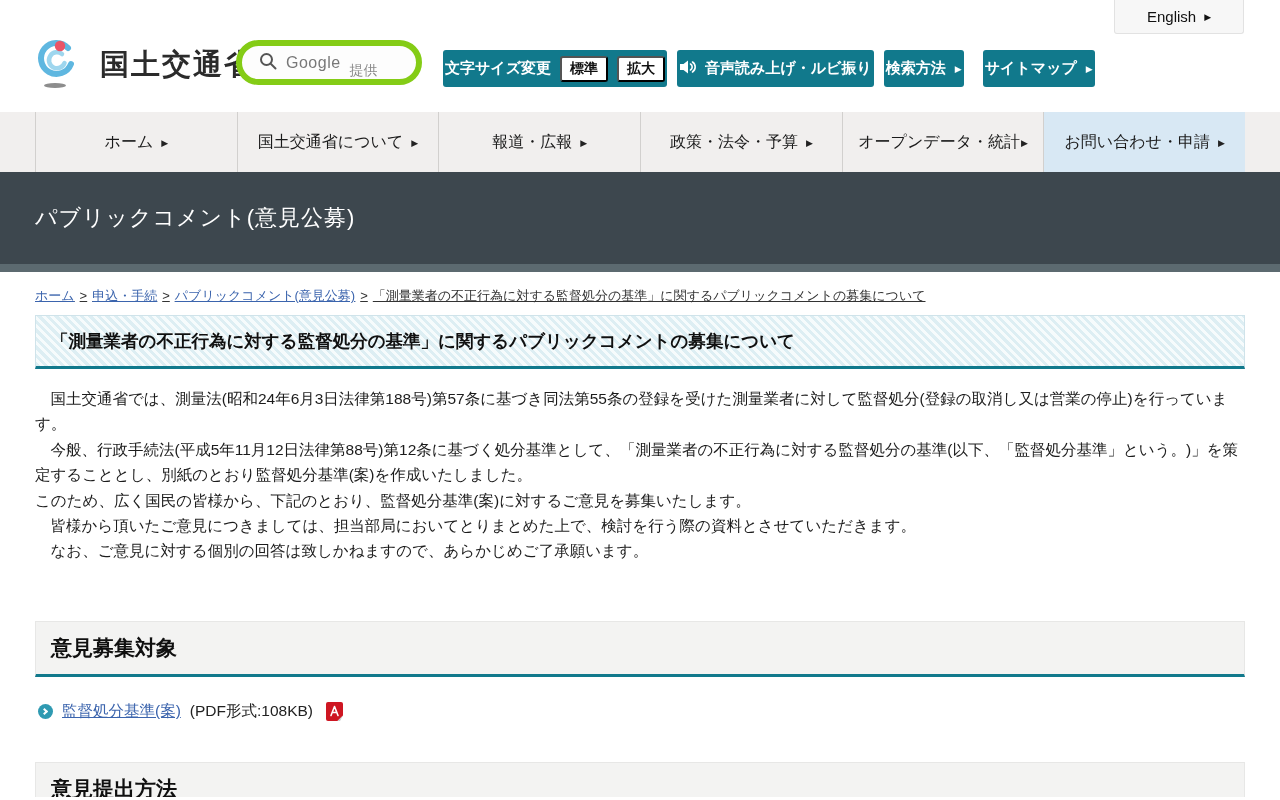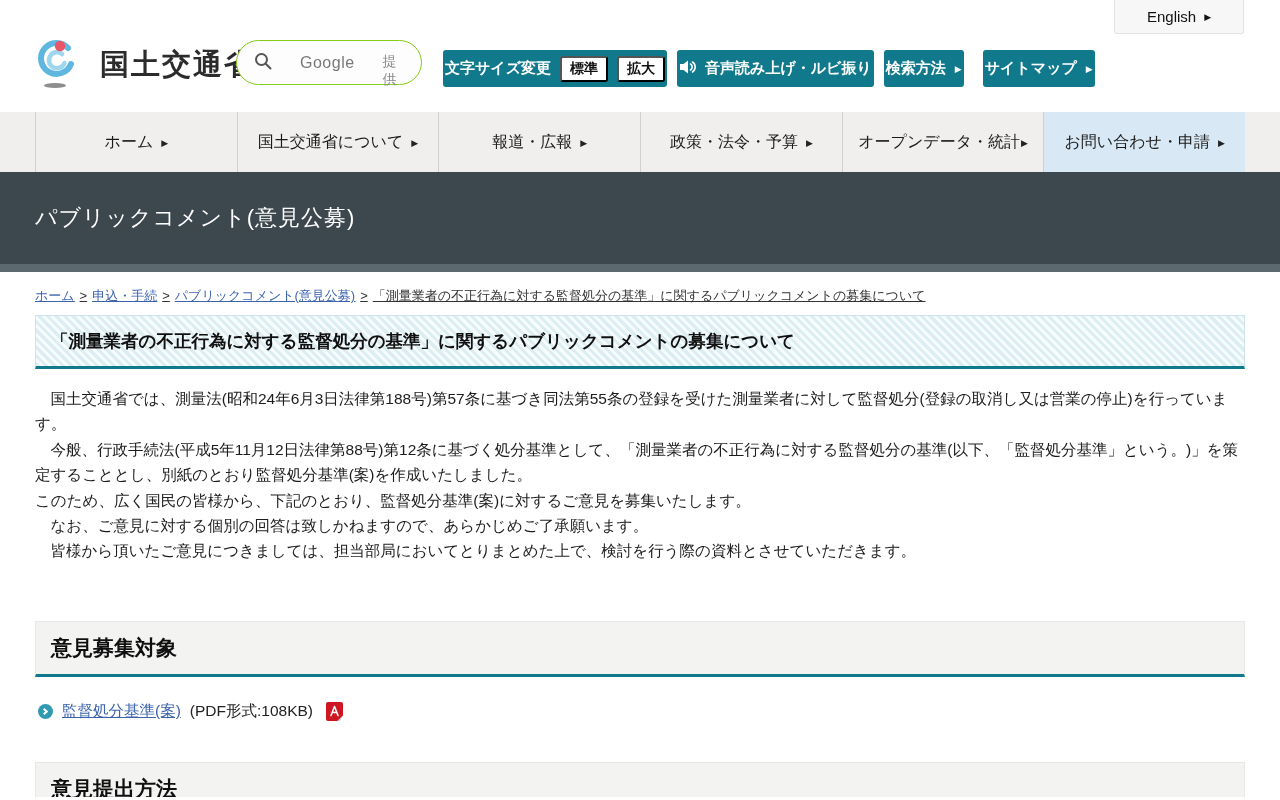--- a/index.html
+++ b/index.html
@@ -13,22 +13,22 @@
   .english-btn { position:absolute; right:36px; top:0; width:130px; height:34px;
     background:#f7f7f7; border:1px solid #e2e2e2; border-top:none; border-radius:0 0 3px 3px;
     font-size:15px; color:#111; display:flex; align-items:center; justify-content:center; gap:8px; cursor:pointer;
     font-family:inherit; }
   .arrow-sm { font-size:9px; line-height:1; position:relative; top:1px; }
 
   .logo { position:absolute; left:35px; top:37px; display:flex; align-items:center; gap:21px; cursor:pointer; }
   .logo-text { font-size:29px; font-weight:bold; color:#2b2b2b; letter-spacing:2px; }
 
   .search-pill { position:absolute; left:236px; top:40px; width:186px; height:45px;
-    border:1px solid #84cc16; border-radius:23px; background:#fdfdfd;
-    display:flex; align-items:center; gap:28px; padding:0 17px; cursor:text; }
+    border:6px solid #84cc16; border-radius:23px; background:#fdfdfd;
+    display:flex; align-items:center; gap:9px; padding:0 17px; cursor:text; }
   .search-engine { color:#787878; font-size:16px; letter-spacing:.5px; }
   .search-provided { color:#8a8a8a; font-size:14px; margin-top:17px; }
 
   .toolbar { position:absolute; left:443px; top:50px; display:flex; align-items:center; gap:10px; }
   .tbtn { background:#11798c; color:#fff; border:none; border-radius:3px; height:37px;
     display:flex; align-items:center; gap:9px; padding:0 2px; font-weight:bold; font-size:15px;
     cursor:pointer; font-family:inherit; white-space:nowrap; }
   .chip { background:#fff; color:#111; border-radius:3px; padding:2px 8px; font-size:14px; font-weight:bold; }
   .tbtn .arrow-sm { color:#fff; }
   .btn-sitemap { margin-left:9px; }
@@ -176,22 +176,22 @@
     <a>ホーム</a><span class="crumb-sep">&gt;</span><a>申込・手続</a><span class="crumb-sep">&gt;</span><a>パブリックコメント(意見公募)</a><span class="crumb-sep">&gt;</span><span>「測量業者の不正行為に対する監督処分の基準」に関するパブリックコメントの募集について</span>
   </div>
 
   <main>
     <h1 class="article-title">「測量業者の不正行為に対する監督処分の基準」に関するパブリックコメントの募集について</h1>
 
     <div class="paragraphs">
       <p>　国土交通省では、測量法(昭和24年6月3日法律第188号)第57条に基づき同法第55条の登録を受けた測量業者に対して監督処分(登録の取消し又は営業の停止)を行っています。</p>
       <p>　今般、行政手続法(平成5年11月12日法律第88号)第12条に基づく処分基準として、「測量業者の不正行為に対する監督処分の基準(以下、「監督処分基準」という。)」を策定することとし、別紙のとおり監督処分基準(案)を作成いたしました。</p>
       <p>このため、広く国民の皆様から、下記のとおり、監督処分基準(案)に対するご意見を募集いたします。</p>
+      <p>　皆様から頂いたご意見につきましては、担当部局においてとりまとめた上で、検討を行う際の資料とさせていただきます。</p>
       <p>　なお、ご意見に対する個別の回答は致しかねますので、あらかじめご了承願います。</p>
-      <p>　皆様から頂いたご意見につきましては、担当部局においてとりまとめた上で、検討を行う際の資料とさせていただきます。</p>
     </div>
 
     <h2 class="section-heading">意見募集対象</h2>
 
     <div class="pdf-row">
       <span class="bullet">
           <i></i>
         </span>
       <a class="pdf-link">監督処分基準(案)</a>
       <span class="pdf-meta">(PDF形式:108KB)</span>

